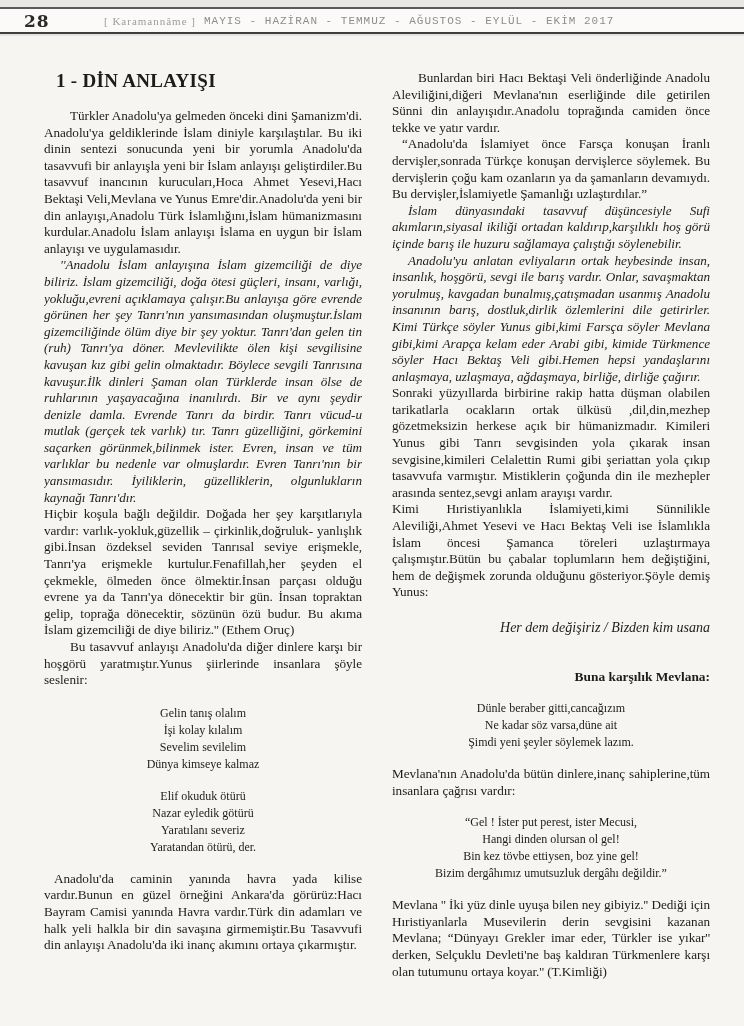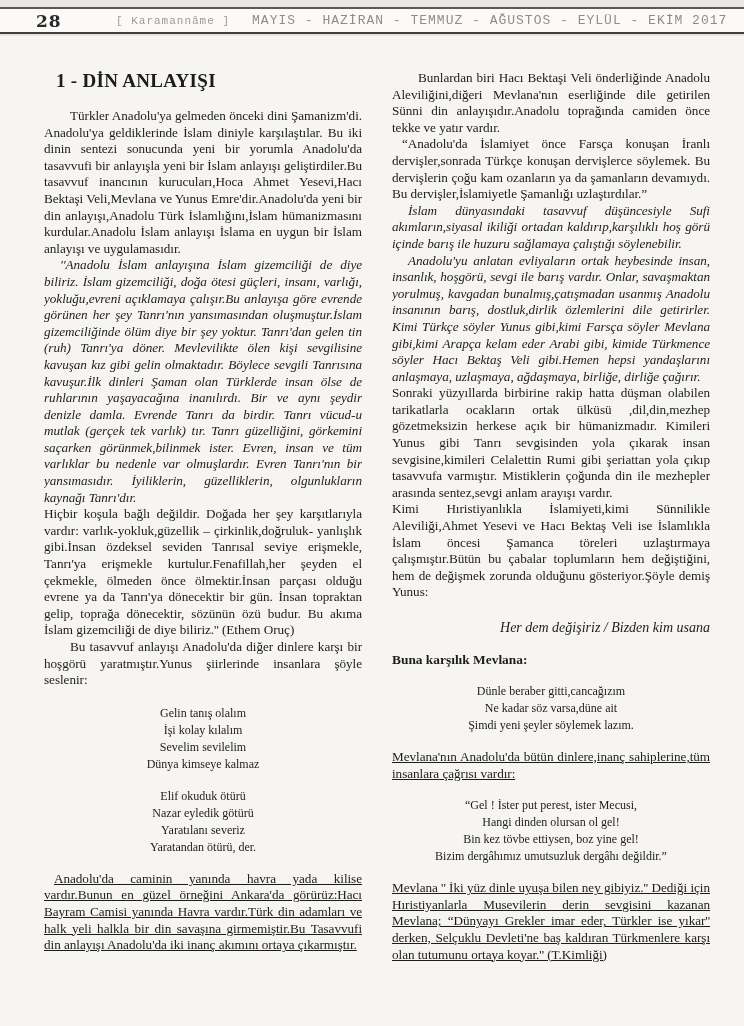--- a/index.html
+++ b/index.html
@@ -11,36 +11,36 @@
     overflow:hidden;
   }
   .page{width:744px;height:1026px;position:relative;overflow:hidden;background:#f6f5f2;}
   .top-strip{height:7px;background:#e9e7e3;border-bottom:2px solid #59595b;}
   .pagehead{
     height:23px;
     display:flex;align-items:center;
     background:#fbfaf8;
     border-bottom:2px solid #3f3f41;
     box-shadow:0 2px 0 rgba(0,0,0,0.07);
-    padding:0 14px 0 36px;
+    padding:0 14px 0 24px;
   }
   .pagenum{
     font-family:"DejaVu Serif", serif;
     font-weight:bold;font-size:17px;letter-spacing:1px;color:#2a2a2a;
     width:80px;flex:0 0 auto;
   }
   .journal{
-    font-family:Liberation Mono, monospace;
+    font-family:Liberation Serif, serif;
     font-size:11px;letter-spacing:1px;color:#9d9b98;
     flex:0 0 auto;
   }
   .months{
     font-family:"Liberation Mono", monospace;
-    font-size:13px;letter-spacing:1px;color:#8f8d8a;
-    margin-left:22px;flex:0 0 auto;white-space:nowrap;
+    font-size:11px;letter-spacing:1px;color:#8f8d8a;
+    margin-left:8px;flex:0 0 auto;white-space:nowrap;
   }
   .columns{
     display:flex;gap:30px;
     padding:36px 38px 0 44px;
     box-sizing:border-box;
   }
   .col{width:318px;flex:0 0 318px;overflow:hidden;height:960px;}
   .heading{
     font-size:19px;font-weight:bold;letter-spacing:0.3px;
     margin:0 0 16px 12px;
@@ -57,24 +57,24 @@
   .ind-0{text-indent:0;}
   .poem{margin:15px 0;text-align:center;}
   .poem-line{font-size:12px;line-height:17px;}
   .stanza-gap{text-align:center;}
   .verse-line{
     text-align:right;font-size:14px;line-height:17px;
     margin:18px 0 8px 0;
     font-style:italic;
   }
   .subhead{
-    text-align:left;font-weight:bold;font-size:13.4px;
-    margin:16px 0 14px 0;
+    text-align:right;font-weight:bold;font-size:13.4px;
+    margin:33px 0 14px 0;
   }
-  .after-poem{text-decoration:underline;}
+  .after-poem{}
   .lead-space{margin-top:16px;}
 </style>
 </head>
 <body>
 
 <div class="page">
 
   <div class="top-strip"></div>
 
   <header class="pagehead">

